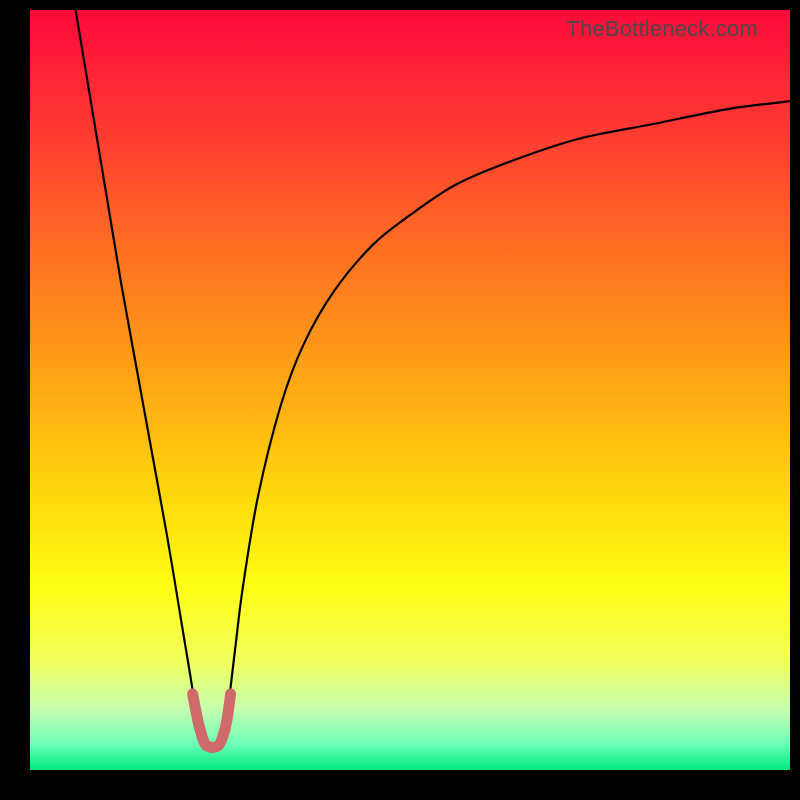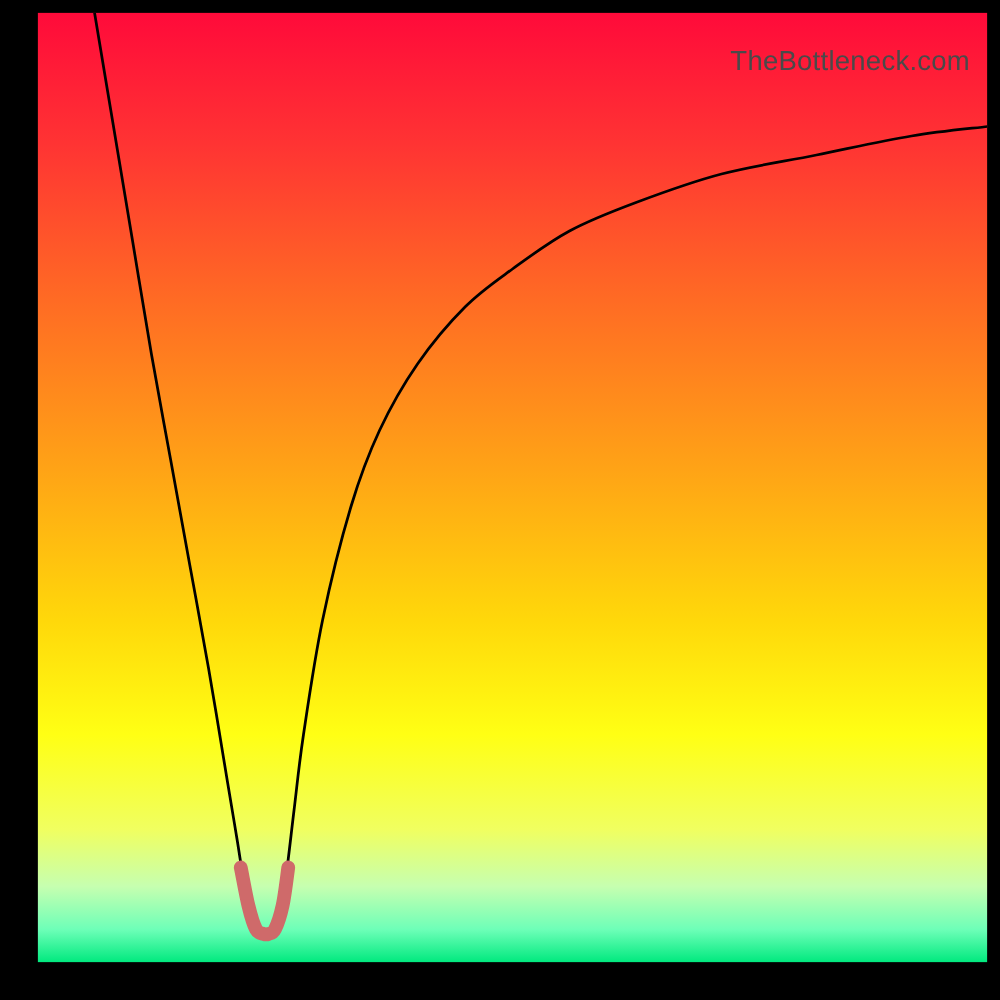--- a/index.html
+++ b/index.html
@@ -35,28 +35,27 @@
   svg.curve-layer {
     position: absolute;
     left: 0;
     top: 0;
     width: 100%;
     height: 100%;
   }
   .watermark {
     position: absolute;
     top: 6px;
-    right: 14px;
+    right: 32px;
     color: #4a4a4a;
     font-size: 22px;
     font-weight: 500;
     letter-spacing: 0.2px;
     user-select: none;
     pointer-events: none;
-    margin-top: 20px;
   }
 </style>
 </head>
 <body>
 
 <div class="frame">
   <div class="plot-area">
 
     <svg class="gradient-bg" viewBox="0 0 760 760" preserveAspectRatio="none">
       <defs>

